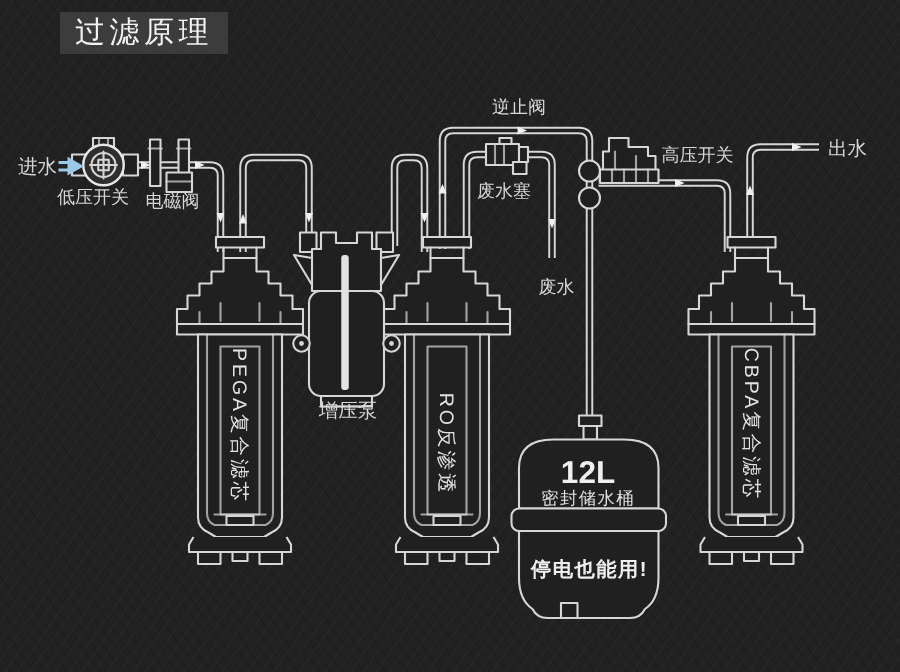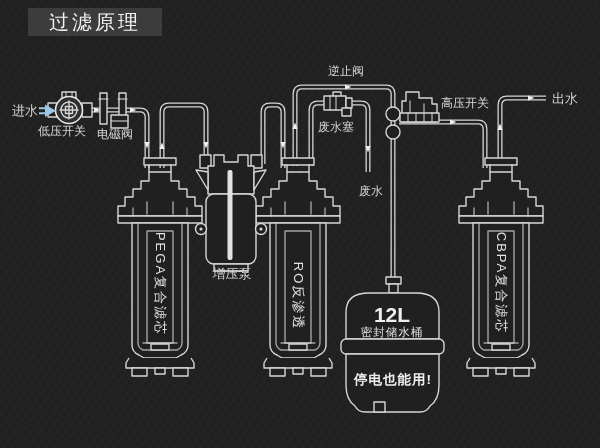--- a/index.html
+++ b/index.html
@@ -5,24 +5,24 @@
   html,body{margin:0;padding:0;background:#161616;}
   .stage{
     position:relative;width:600px;height:448px;overflow:hidden;
     background:
       repeating-linear-gradient(125deg, rgba(255,255,255,0.022) 0 1px, rgba(0,0,0,0) 1px 7px),
       repeating-linear-gradient(55deg, rgba(0,0,0,0.06) 0 1px, rgba(0,0,0,0) 1px 6px),
       #212121;
     font-family:"Liberation Sans", sans-serif;
   }
   .title-box{
-    position:absolute;left:28px;top:8px;height:28px;
+    position:absolute;left:40px;top:8px;height:28px;
     background:#3c3c3c;color:#f3f3f3;
     font-size:20px;line-height:28px;letter-spacing:3px;
-    padding:0 21px;white-space:nowrap;
+    padding:0 10px;white-space:nowrap;
   }
   svg{position:absolute;left:0;top:0;}
   .tube-o{fill:none;stroke:#d6d6d6;stroke-width:5;stroke-linejoin:round;}
   .tube-i{fill:none;stroke:#212121;stroke-width:2.4;stroke-linejoin:round;}
   .ln{fill:none;stroke:#d6d6d6;stroke-width:1.4;stroke-linejoin:round;stroke-linecap:round;}
   .lnf{fill:#202020;stroke:#d6d6d6;stroke-width:1.4;stroke-linejoin:round;}
   .dim{opacity:.72;}
   .arrow{fill:#f0f0f0;stroke:none;}
   text{fill:#d6d6d6;font-family:"Liberation Sans", sans-serif;}
   .lbl{font-size:12px;}

